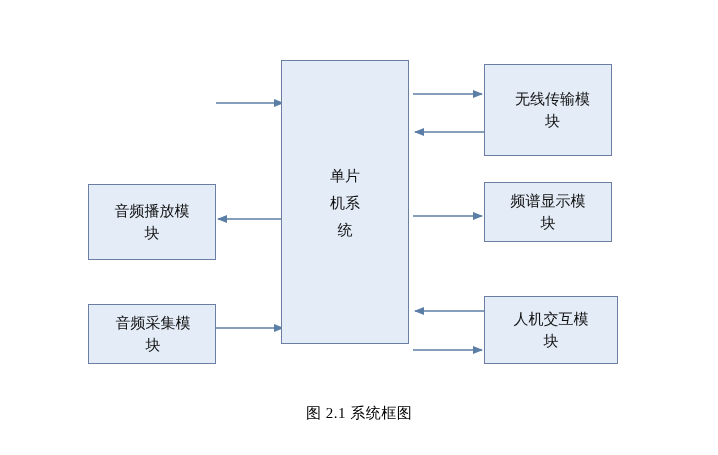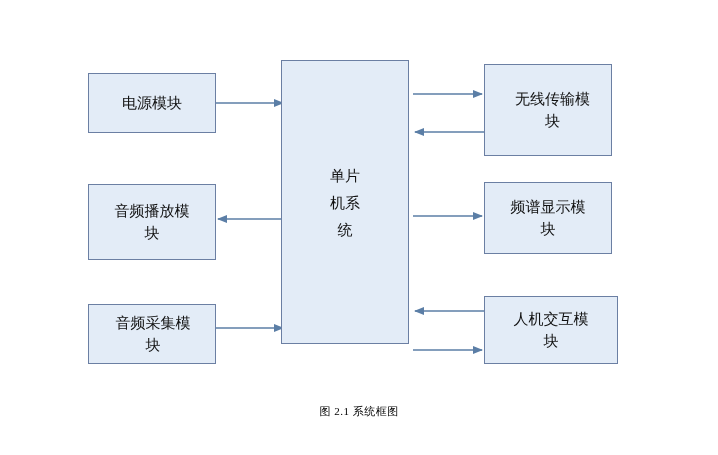--- a/index.html
+++ b/index.html
@@ -44,21 +44,21 @@
     width: 718px;
     height: 455px;
   }
   .caption {
     position: absolute;
     left: 0;
     top: 404px;
     width: 718px;
     text-align: center;
     font-family: "Liberation Serif", serif;
-    font-size: 11px;
+    font-size: 15px;
     color: #000000;
     letter-spacing: 0.5px;
   }
 </style>
 </head>
 <body>
 
 <div id="diagram-root">
 
   <svg id="svg-arrows" viewBox="0 0 718 455" xmlns="http://www.w3.org/2000/svg">
@@ -81,23 +81,20 @@
 
     <line x1="413" y1="216" x2="482" y2="216" stroke="#5b7ea6" stroke-width="1.6" marker-end="url(#arrowR)"></line>
 
     <line x1="216" y1="328" x2="283" y2="328" stroke="#5b7ea6" stroke-width="1.6" marker-end="url(#arrowR)"></line>
 
     <line x1="484" y1="311" x2="415" y2="311" stroke="#5b7ea6" stroke-width="1.6" marker-end="url(#arrowL)"></line>
 
     <line x1="413" y1="350" x2="482" y2="350" stroke="#5b7ea6" stroke-width="1.6" marker-end="url(#arrowR)"></line>
   </svg>
 
-  <div class="box" style="left:88px; top:73px; width:128px; height:60px;">
-    <span>电源模块</span>
-  </div>
 
   <div class="box" style="left:88px; top:184px; width:128px; height:76px;align-items:center;">
     <span>
       <span>音频播放模</span><br>
       <span>块</span>
     </span>
   </div>
 
   <div class="box" style="left:88px; top:304px; width:128px; height:60px;padding-left:8px;">
     <span>
@@ -114,21 +111,21 @@
     </span>
   </div>
 
   <div class="box" style="left:484px; top:64px; width:128px; height:92px;padding-left:15px;">
     <span>
       <span>无线传输模</span><br>
       <span>块</span>
     </span>
   </div>
 
-  <div class="box" style="left:484px; top:182px; width:128px; height:72px;">
+  <div class="box" style="left:484px; top:182px; width:128px; height:60px;">
     <span>
       <span>频谱显示模</span><br>
       <span>块</span>
     </span>
   </div>
 
   <div class="box" style="left:484px; top:296px; width:134px; height:68px;">
     <span>
       <span>人机交互模</span><br>
       <span>块</span>

